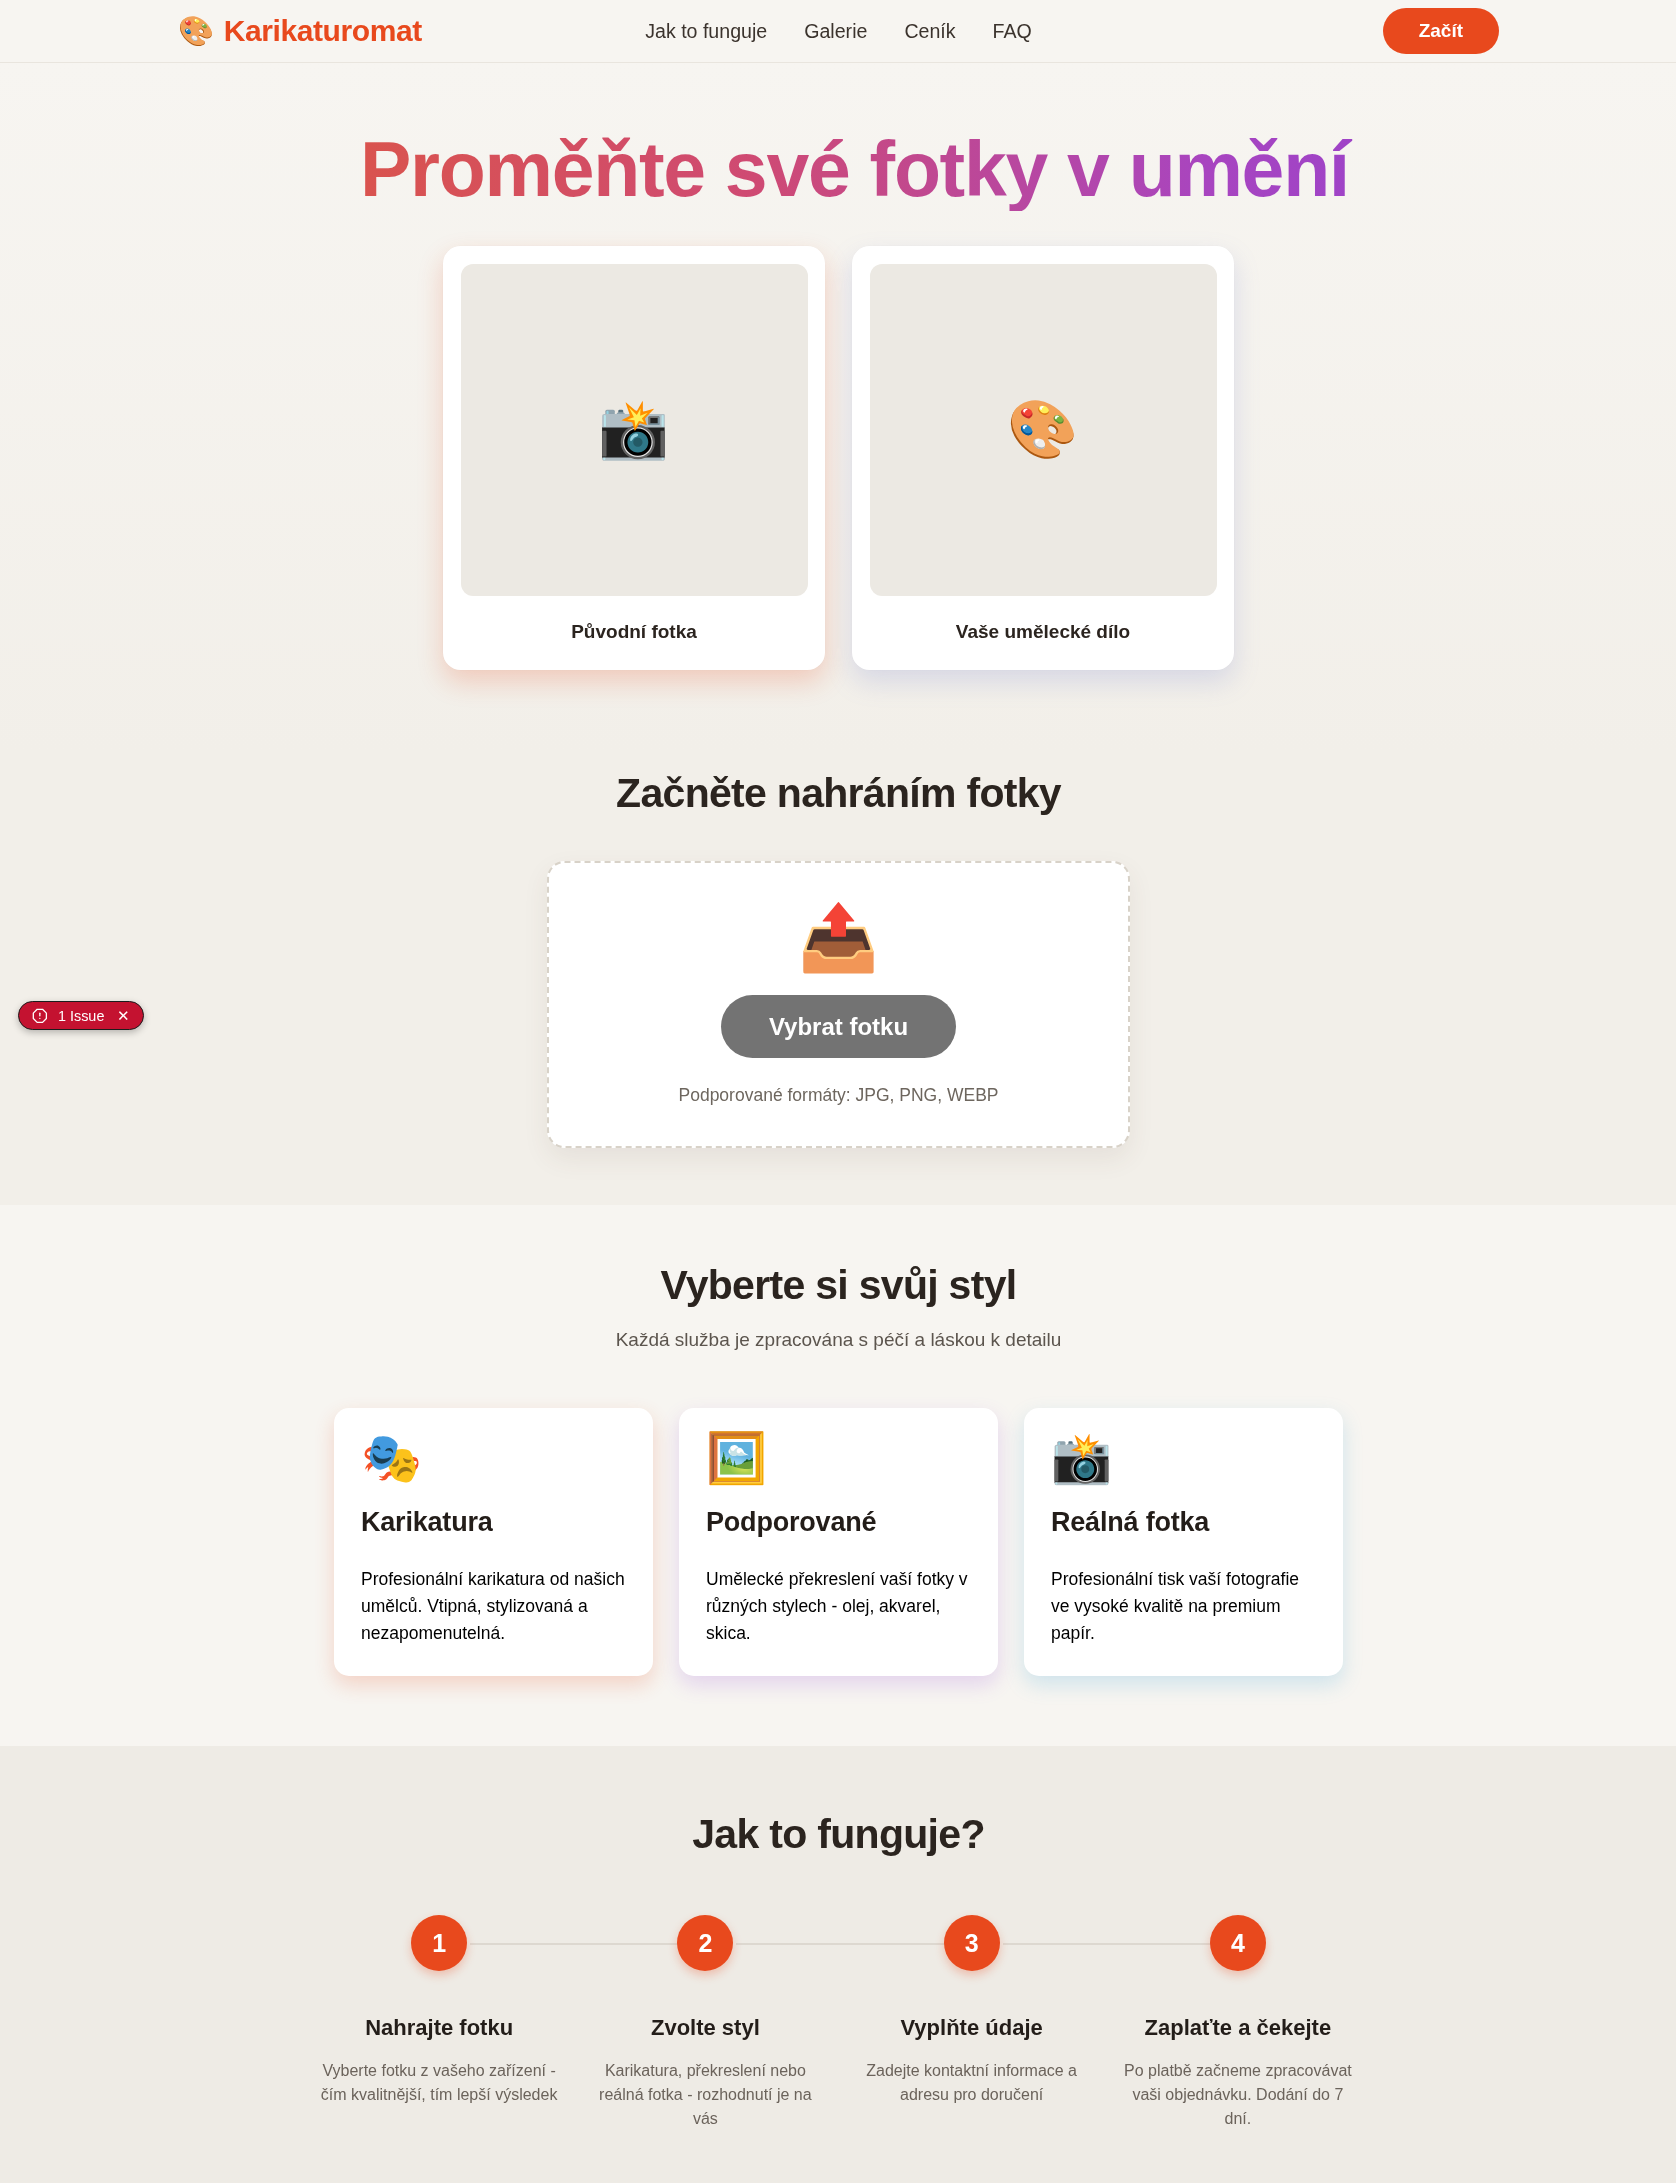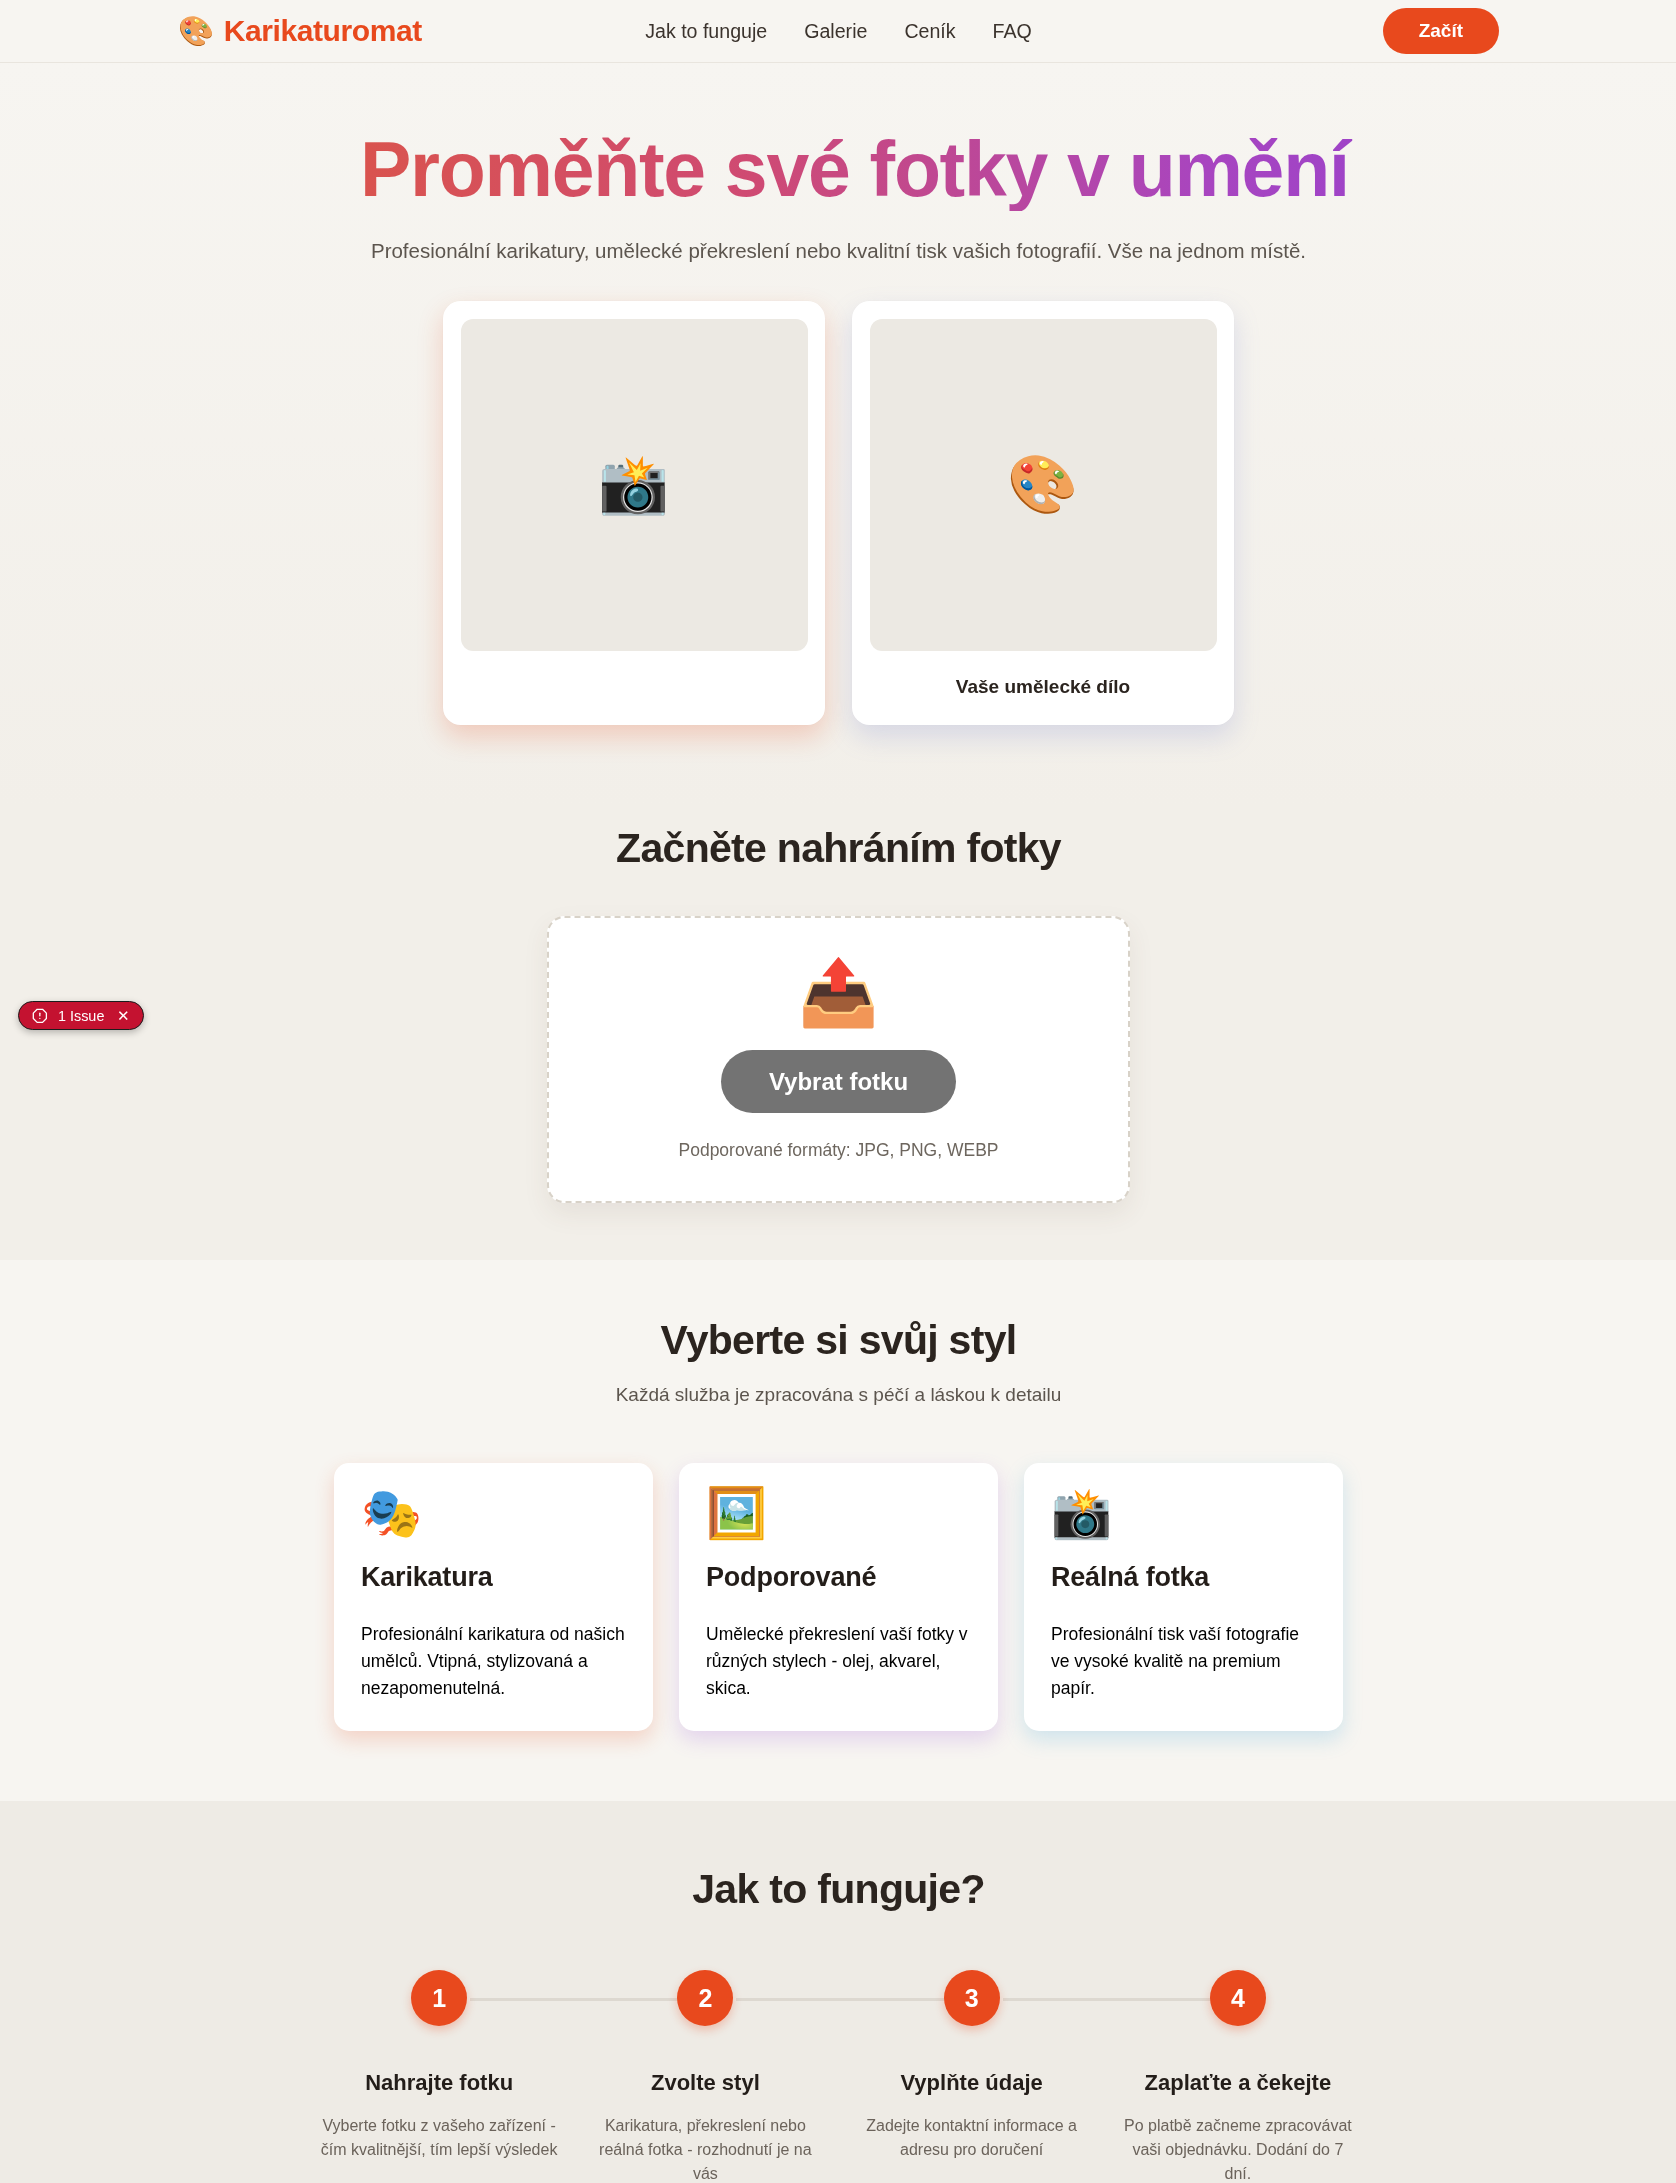--- a/index.html
+++ b/index.html
@@ -271,27 +271,27 @@
     <a class="nav-link" href="#">Jak to funguje</a>
     <a class="nav-link" href="#">Galerie</a>
     <a class="nav-link" href="#">Ceník</a>
     <a class="nav-link" href="#">FAQ</a>
   </nav>
   <button class="header-cta">Začít</button>
 </header>
 
 <section class="hero">
   <h1 class="hero-title">Proměňte své fotky v umění</h1>
-  <p class="hero-sub">Profesionální karikatury, umělecké překreslení nebo kvalitní tisk vašich fotografií. Vše na jednom místě.</p>
 
   <div class="preview-row">
     <div class="preview-card tint-a">
       <div class="preview-thumb">
         <span>📸</span>
       </div>
+      <div class="preview-caption">Původní fotka</div>
     </div>
     <div class="preview-card tint-b">
       <div class="preview-thumb">
         <span>🎨</span>
       </div>
       <div class="preview-caption">Vaše umělecké dílo</div>
     </div>
   </div>
 </section>
 

